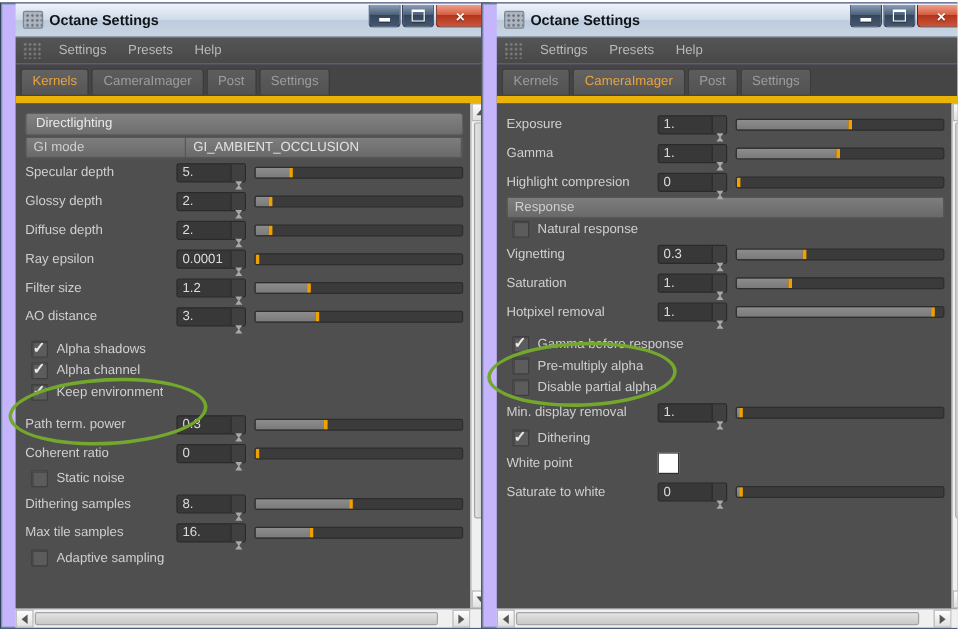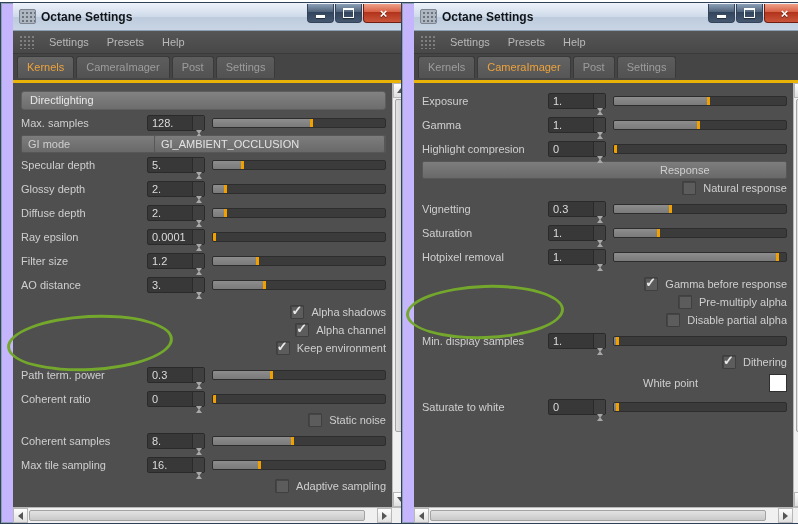--- a/index.html
+++ b/index.html
@@ -29,31 +29,31 @@
   .glyph-max{display:block;width:9px;height:7px;border:1px solid #fff;border-top-width:2px;box-shadow:0 1px 1px rgba(0,0,0,.4);}
   .glyph-close{font-size:13px;font-weight:bold;line-height:1;text-shadow:0 1px 1px rgba(0,0,0,.5);}
 
   .menubar{height:22px;flex:0 0 22px;background:linear-gradient(#555,#484848);border-bottom:1px solid #3a3a3a;
            display:flex;align-items:center;padding:0 4px;}
   .grip{width:15px;height:14px;margin:0 6px 0 2px;
         background-image:radial-gradient(#7f7f7f 1px, transparent 1.2px);background-size:4px 4px;}
   .menu-items{display:flex;align-items:center;gap:0;}
   .menu-item{font-size:11px;color:#b9b9b9;padding:3px 9px;cursor:default;}
 
-  .tabbar{height:24px;flex:0 0 24px;background:#454545;border-bottom:3px solid #eab308;
-          display:flex;align-items:flex-start;padding:2px 4px 0 4px;gap:2px;}
+  .tabbar{height:24px;flex:0 0 24px;background:#454545;border-bottom:6px solid #eab308;
+          display:flex;align-items:center;padding:2px 4px 0 4px;gap:2px;}
   .tab{font-size:11px;color:#9d9d9d;background:linear-gradient(#5d5d5d,#525252);
        border:1px solid #3a3a3a;border-bottom:none;border-radius:3px 3px 0 0;padding:4px 9px 5px 9px;cursor:default;white-space:nowrap;}
   .tab.active{color:#eda33c;background:linear-gradient(#636363,#565656);}
 
   
   .content{flex:1;position:relative;overflow:hidden;background:#4f4f4f;}
   .rows{position:absolute;top:0;left:0;right:16px;bottom:0;padding:6px 6px 0 8px;overflow:hidden;}
 
-  .row{display:flex;align-items:center;height:24px;justify-content:flex-end;}
+  .row{display:flex;align-items:center;height:24px;}
   .row.gap{margin-top:6px;}
   .row.check{height:18px;padding-left:5px;}
   .row.group{height:22px;}
 
   .group-bar{flex:1;height:17px;line-height:17px;border-radius:3px;border:1px solid #5e5e5e;
              background:linear-gradient(#828282,#6d6d6d);color:#e9e9e9;font-size:11px;padding-left:8px;}
 
   .flabel{flex:0 0 126px;font-size:11px;color:#cfcfcf;white-space:nowrap;overflow:hidden;}
   .check .flabel{flex:0 0 auto;margin-left:7px;}
 
@@ -135,33 +135,20 @@
         <span class="tab active">Kernels</span>
         <span class="tab">CameraImager</span>
         <span class="tab">Post</span>
         <span class="tab">Settings</span>
       </div>
     <div class="content">
       <div class="rows">
           <div class="row group">
             <div class="group-bar">Directlighting</div>
           </div>
-          <div class="row spin">
-            <span class="flabel">Max. samples</span>
-            <span class="spinbox">
-              <span class="spinval">128.</span>
-              <span class="spinarrows">
-                <span><span class="arr-up"></span></span>
-                <span><span class="arr-dn"></span></span>
-              </span>
-            </span>
-            <span class="slider">
-              <span class="slider-fill" style="display: block; width: 58%;"></span>
-            </span>
-          </div>
           <div class="row dropdown">
             <span class="flabel">GI mode</span>
             <span class="dropdown">GI_AMBIENT_OCCLUSION</span>
           </div>
           <div class="row spin">
             <span class="flabel">Specular depth</span>
             <span class="spinbox">
               <span class="spinval">5.</span>
               <span class="spinarrows">
                 <span><span class="arr-up"></span></span>
@@ -273,34 +260,34 @@
             </span>
             <span class="slider">
               <span class="slider-fill" style="display: block; width: 2%;"></span>
             </span>
           </div>
           <div class="row check">
             <span class="checkbox"></span>
             <span class="flabel">Static noise</span>
           </div>
           <div class="row spin">
-            <span class="flabel">Coherent samples</span>
+            <span class="flabel">Dithering samples</span>
             <span class="spinbox">
               <span class="spinval">8.</span>
               <span class="spinarrows">
                 <span><span class="arr-up"></span></span>
                 <span><span class="arr-dn"></span></span>
               </span>
             </span>
             <span class="slider">
               <span class="slider-fill" style="display: block; width: 47%;"></span>
             </span>
           </div>
           <div class="row spin">
-            <span class="flabel">Max tile sampling</span>
+            <span class="flabel">Max tile samples</span>
             <span class="spinbox">
               <span class="spinval">16.</span>
               <span class="spinarrows">
                 <span><span class="arr-up"></span></span>
                 <span><span class="arr-dn"></span></span>
               </span>
             </span>
             <span class="slider">
               <span class="slider-fill" style="display: block; width: 28%;"></span>
             </span>
@@ -460,21 +447,21 @@
           </div>
           <div class="row check">
             <span class="checkbox"></span>
             <span class="flabel">Pre-multiply alpha</span>
           </div>
           <div class="row check">
             <span class="checkbox"></span>
             <span class="flabel">Disable partial alpha</span>
           </div>
           <div class="row spin">
-            <span class="flabel">Min. display samples</span>
+            <span class="flabel">Min. display removal</span>
             <span class="spinbox">
               <span class="spinval">1.</span>
               <span class="spinarrows">
                 <span><span class="arr-up"></span></span>
                 <span><span class="arr-dn"></span></span>
               </span>
             </span>
             <span class="slider">
               <span class="slider-fill" style="display: block; width: 3%;"></span>
             </span>

